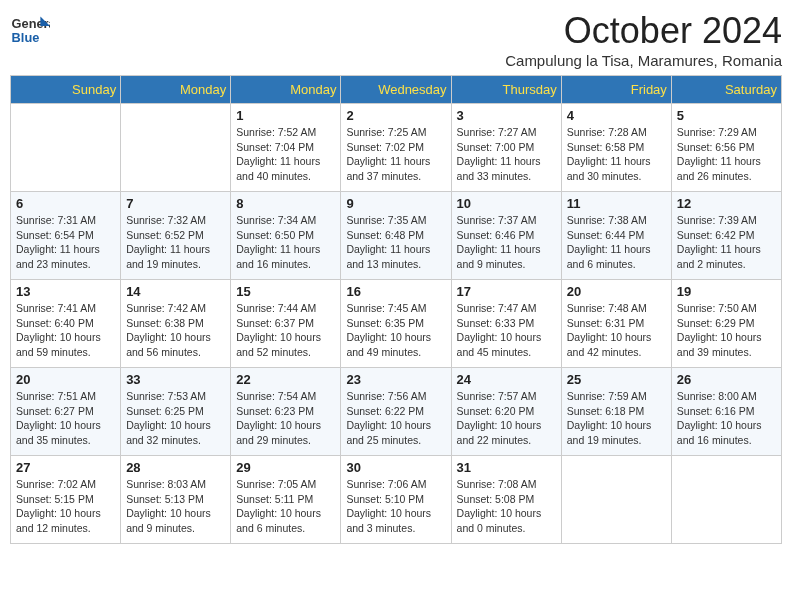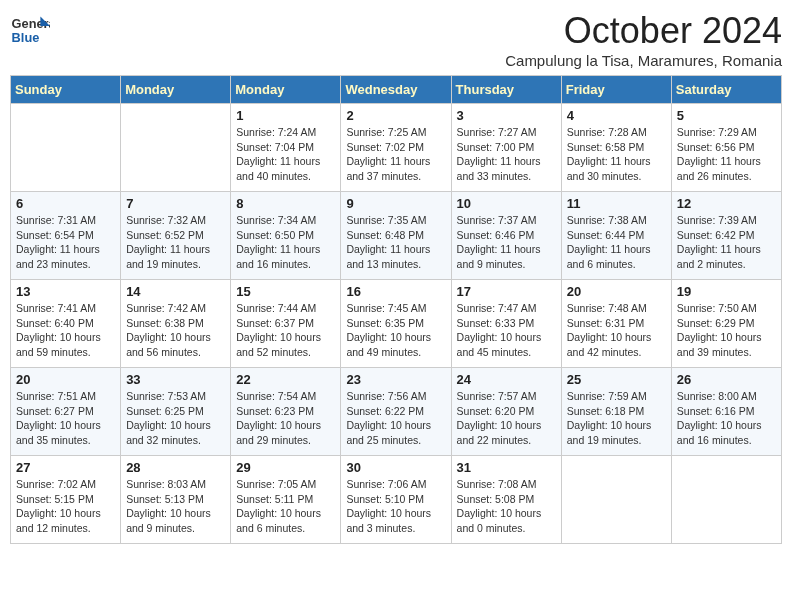--- a/index.html
+++ b/index.html
@@ -39,25 +39,25 @@
       color: #333;
       text-align: right;
     }
     .calendar {
       width: 100%;
       border-collapse: collapse;
       font-size: 11px;
     }
     .calendar th {
       background-color: #2e75b6;
-      color: #fef9c3;
+      color: #fde047;
       padding: 6px 4px;
-      text-align: left;
+      text-align: right;
       font-size: 13px;
-      font-weight: bold;
+      font-weight: normal;
       border: 1px solid #ccc;
     }
     .calendar td {
       border: 1px solid #ccc;
       vertical-align: top;
       padding: 4px 5px;
       width: 110px;
       min-height: 80px;
       height: 88px;
     }
@@ -108,21 +108,21 @@
         <th>Friday</th>
         <th>Saturday</th>
       </tr>
   </thead>
   <tbody id="calendar-body">
   <tr>
         <td class="empty-cell"></td>
         <td class="empty-cell"></td>
         <td>
           <span class="day-num">1</span>
-          <div class="day-info">Sunrise: 7:24 AM
+          <div class="day-info">Sunrise: 7:52 AM
 Sunset: 7:04 PM
 Daylight: 11 hours and 40 minutes.</div>
         </td>
         <td>
           <span class="day-num">2</span>
           <div class="day-info">Sunrise: 7:25 AM
 Sunset: 7:02 PM
 Daylight: 11 hours and 37 minutes.</div>
         </td>
         <td>

